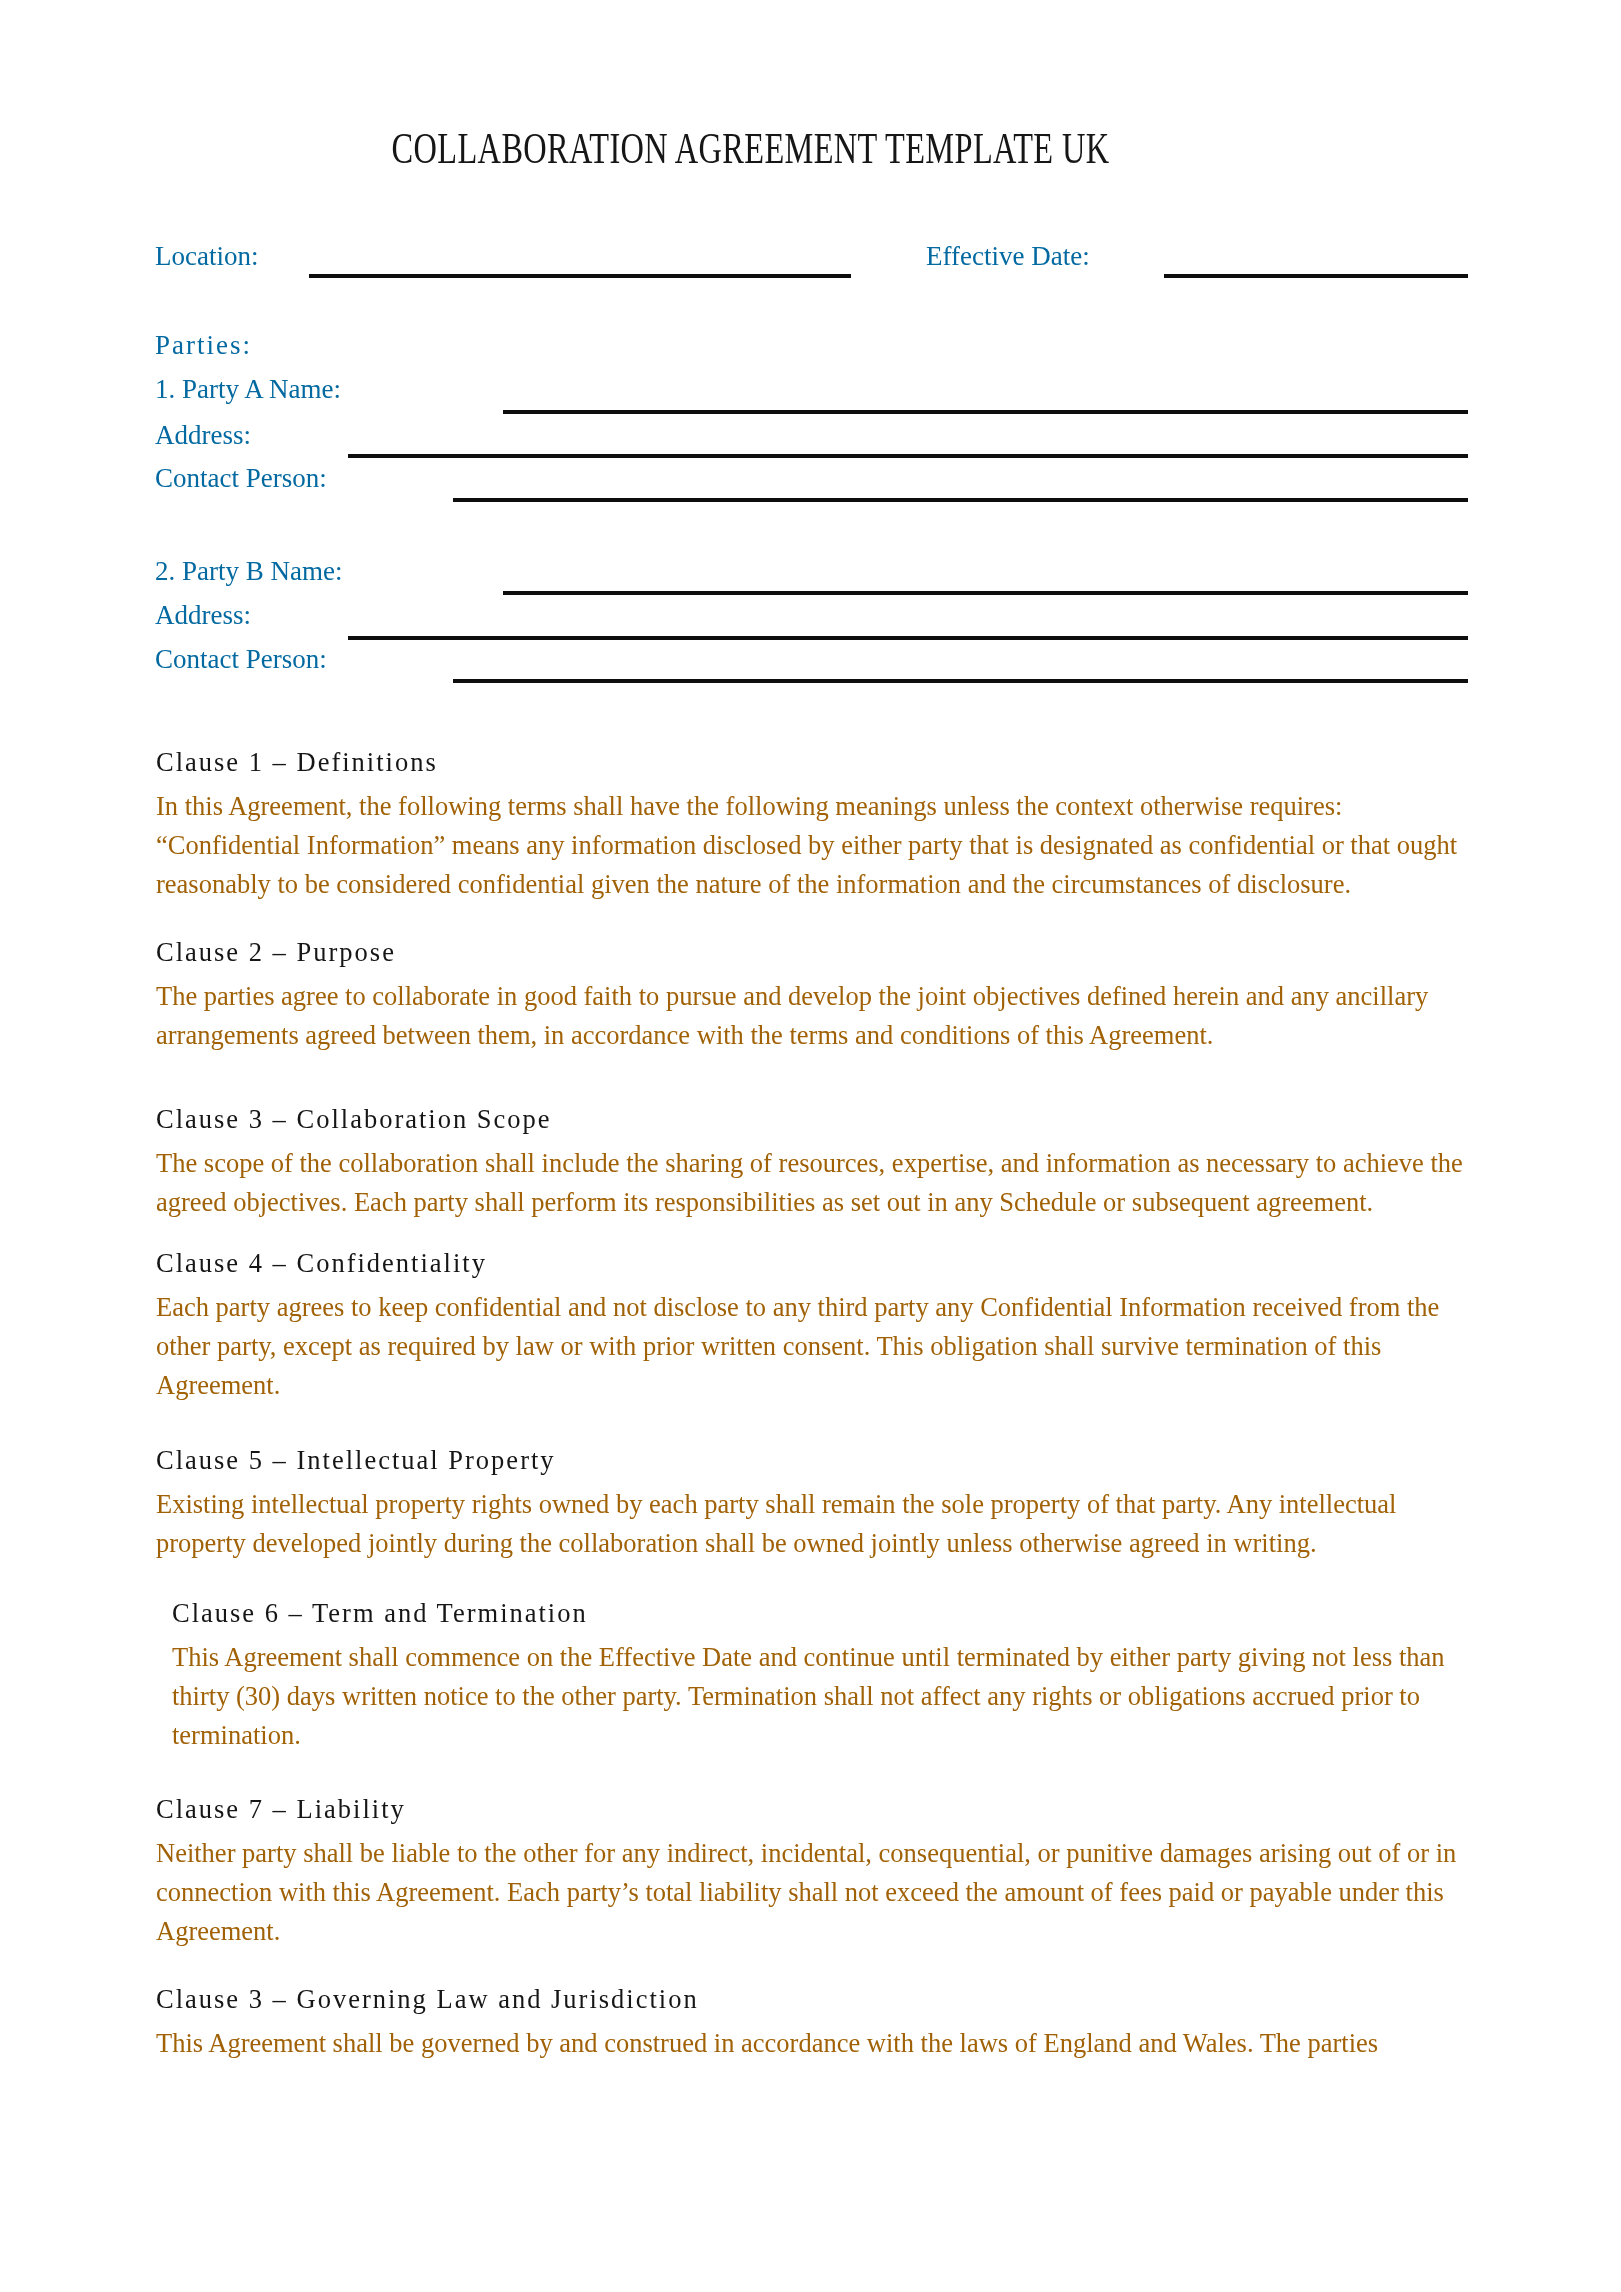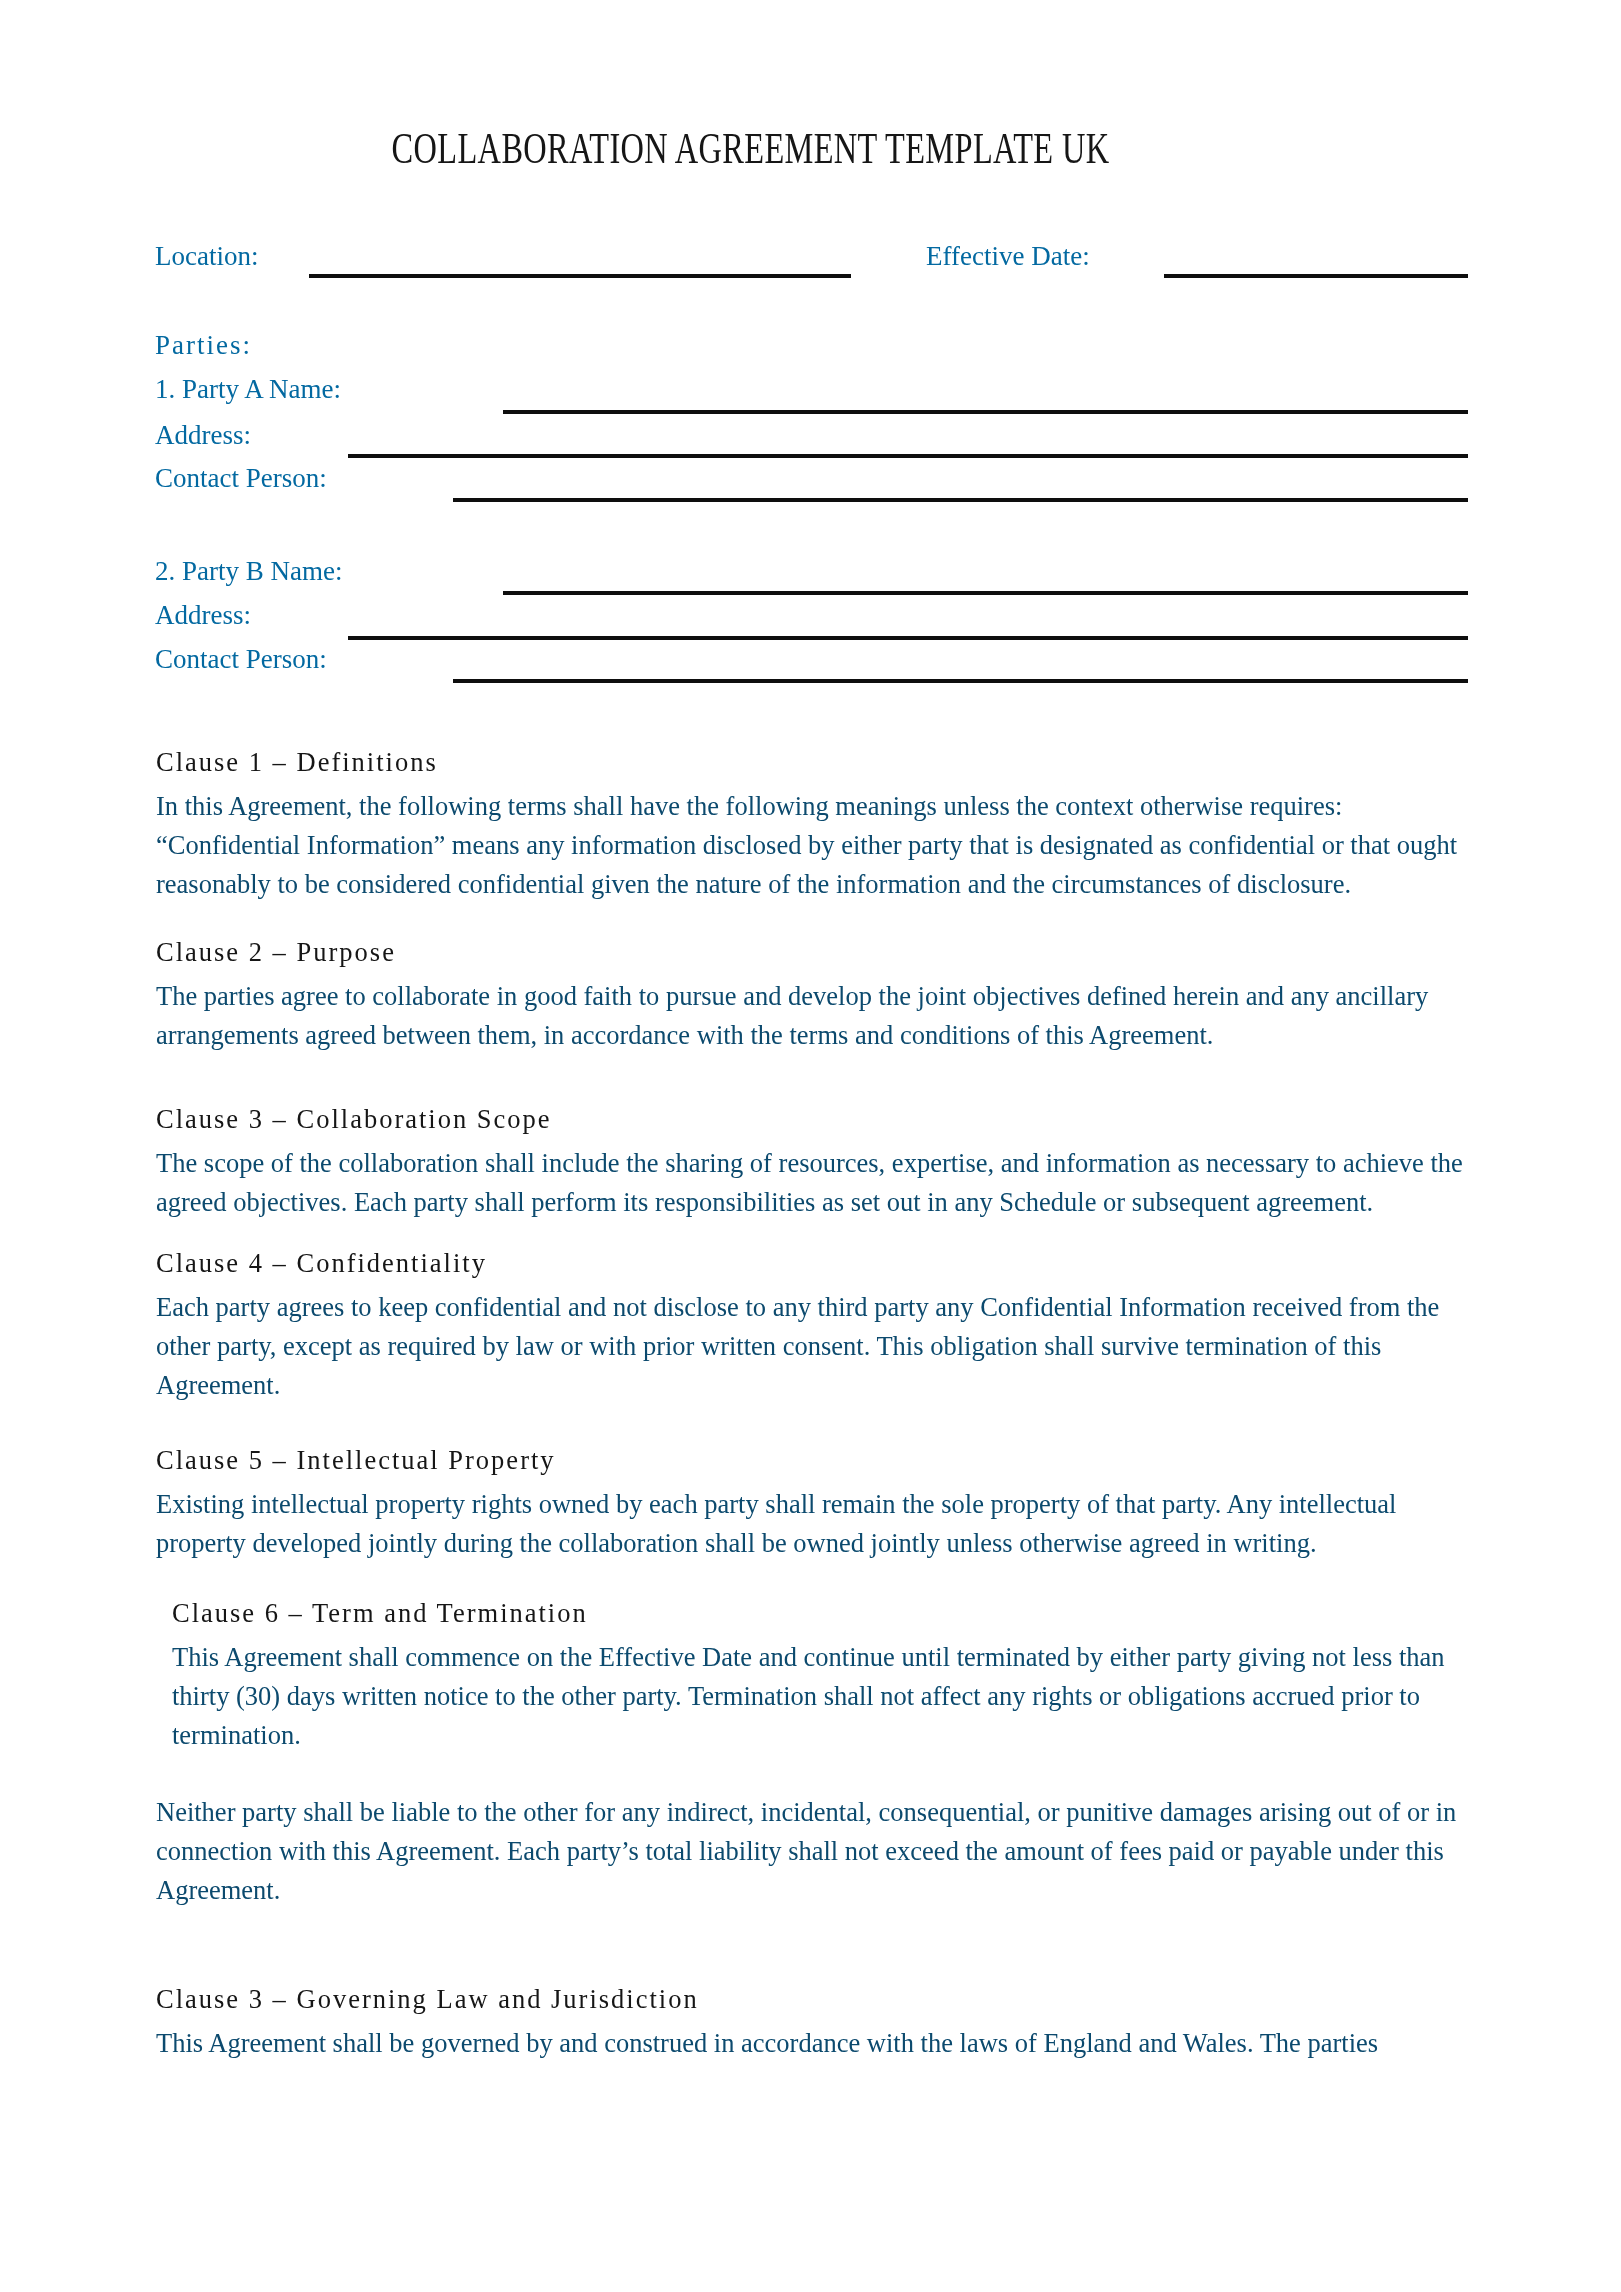--- a/index.html
+++ b/index.html
@@ -59,21 +59,21 @@
     line-height: 33px;
     font-weight: normal;
     letter-spacing: 2px;
     color: #161616;
     white-space: nowrap;
   }
   .clause-body {
     margin: 0;
     font-size: 26.5px;
     line-height: 39px;
-    color: #0c4a6e;
+    color: #a16207;
     text-align: left;
   }
 </style>
 </head>
 <body>
 
 <div class="page">
 
   <div class="doc-title-wrap">
     <span class="doc-title">COLLABORATION AGREEMENT TEMPLATE UK</span>
@@ -129,20 +129,21 @@
     <h2 class="clause-heading">Clause 5 – Intellectual Property</h2>
     <p class="clause-body">Existing intellectual property rights owned by each party shall remain the sole property of that party. Any intellectual property developed jointly during the collaboration shall be owned jointly unless otherwise agreed in writing.</p>
   </div>
 
   <div class="clause" style="top:1597px;margin-left:16px;">
     <h2 class="clause-heading">Clause 6 – Term and Termination</h2>
     <p class="clause-body">This Agreement shall commence on the Effective Date and continue until terminated by either party giving not less than thirty (30) days written notice to the other party. Termination shall not affect any rights or obligations accrued prior to termination.</p>
   </div>
 
   <div class="clause" style="top:1793px;">
+    <h2 class="clause-heading">Clause 7 – Liability</h2>
     <p class="clause-body">Neither party shall be liable to the other for any indirect, incidental, consequential, or punitive damages arising out of or in connection with this Agreement. Each party’s total liability shall not exceed the amount of fees paid or payable under this Agreement.</p>
   </div>
 
   <div class="clause" style="top:1983px;">
     <h2 class="clause-heading">Clause 3 – Governing Law and Jurisdiction</h2>
     <p class="clause-body">This Agreement shall be governed by and construed in accordance with the laws of England and Wales. The parties</p>
   </div>
 
 </div>
 

